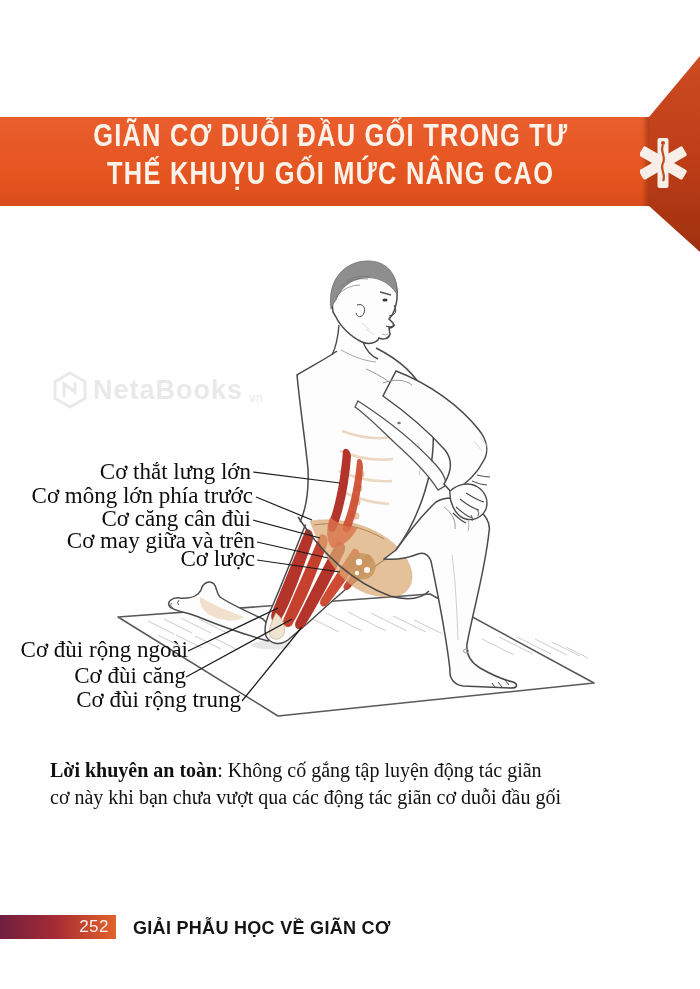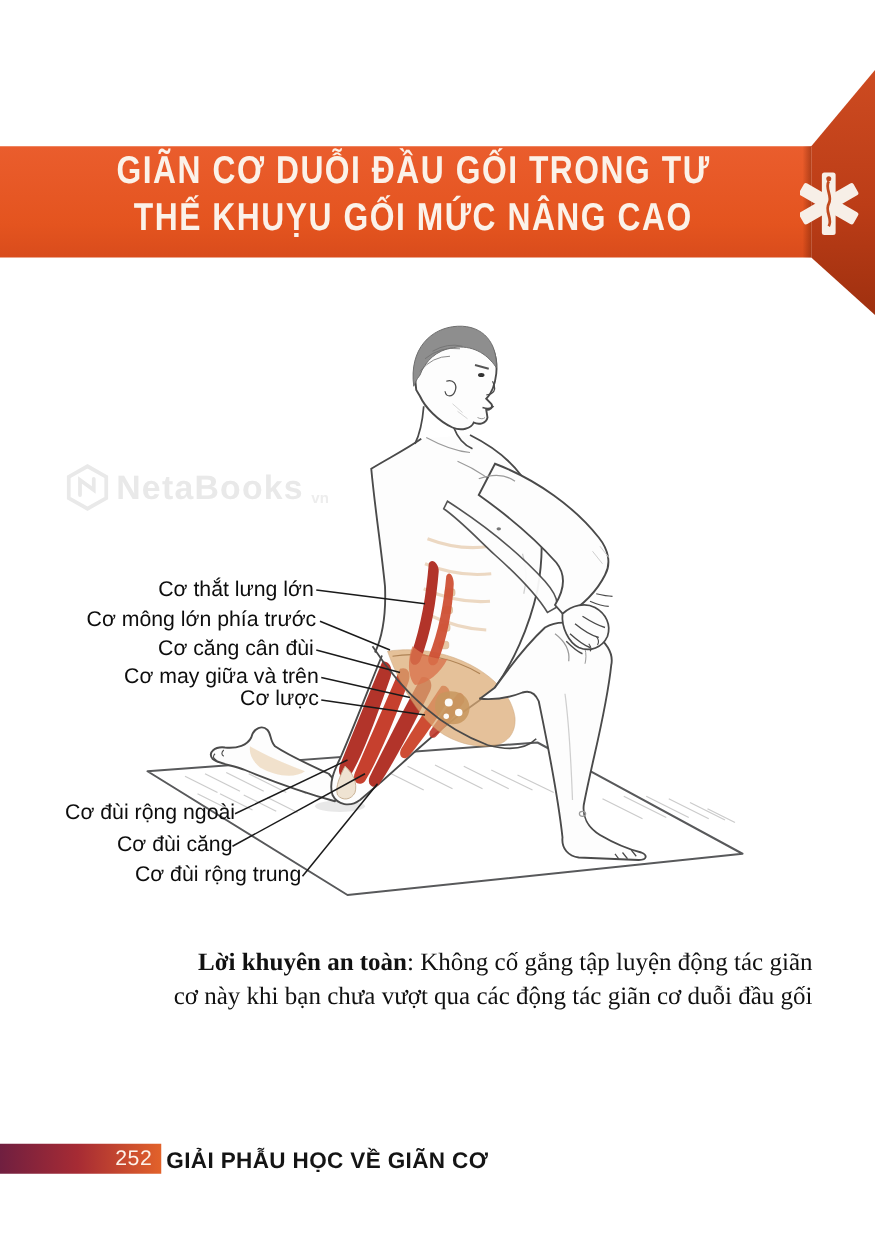--- a/index.html
+++ b/index.html
@@ -34,33 +34,33 @@
     font-family:"Liberation Sans", sans-serif;font-weight:700;font-size:27px;letter-spacing:1px;
   }
   .watermark .wm-suffix{
     font-family:"Liberation Sans", sans-serif;font-weight:700;font-size:12px;color:#ededed;
     align-self:flex-end;padding-bottom:4px;
   }
   
   .illustration{position:absolute;left:100px;top:255px;width:500px;height:470px;}
   
   .muscle-label{
-    position:absolute;font-size:17px;line-height:20px;color:#0d0d0d;
-    white-space:nowrap;font-family:Liberation Sans, sans-serif;
+    position:absolute;font-size:23px;line-height:20px;color:#0d0d0d;
+    white-space:nowrap;font-family:Liberation Serif, serif;
   }
   
   .advice{
-    position:absolute;left:50px;top:757px;width:600px;text-align:right;
+    position:absolute;left:50px;top:757px;width:600px;text-align:left;
     font-size:20px;line-height:27px;color:#111;
   }
   .advice div{white-space:nowrap;}
   .advice .lead{font-weight:700;}
   
   .footer-bar{
-    position:absolute;left:0;top:915px;width:129px;height:24px;
+    position:absolute;left:0;top:915px;width:116px;height:24px;
     background:linear-gradient(90deg,#701f40 0%,#a62b34 48%,#e2622a 100%);
     display:flex;justify-content:flex-end;align-items:center;
     padding-right:7px;box-sizing:border-box;
   }
   .footer-page-num{
     font-family:"Liberation Sans", sans-serif;font-size:17px;color:#fdf2e9;letter-spacing:.5px;
   }
   .footer-title{
     position:absolute;left:133px;top:916px;height:24px;line-height:24px;
     font-family:"Liberation Sans", sans-serif;font-weight:700;font-size:18px;

